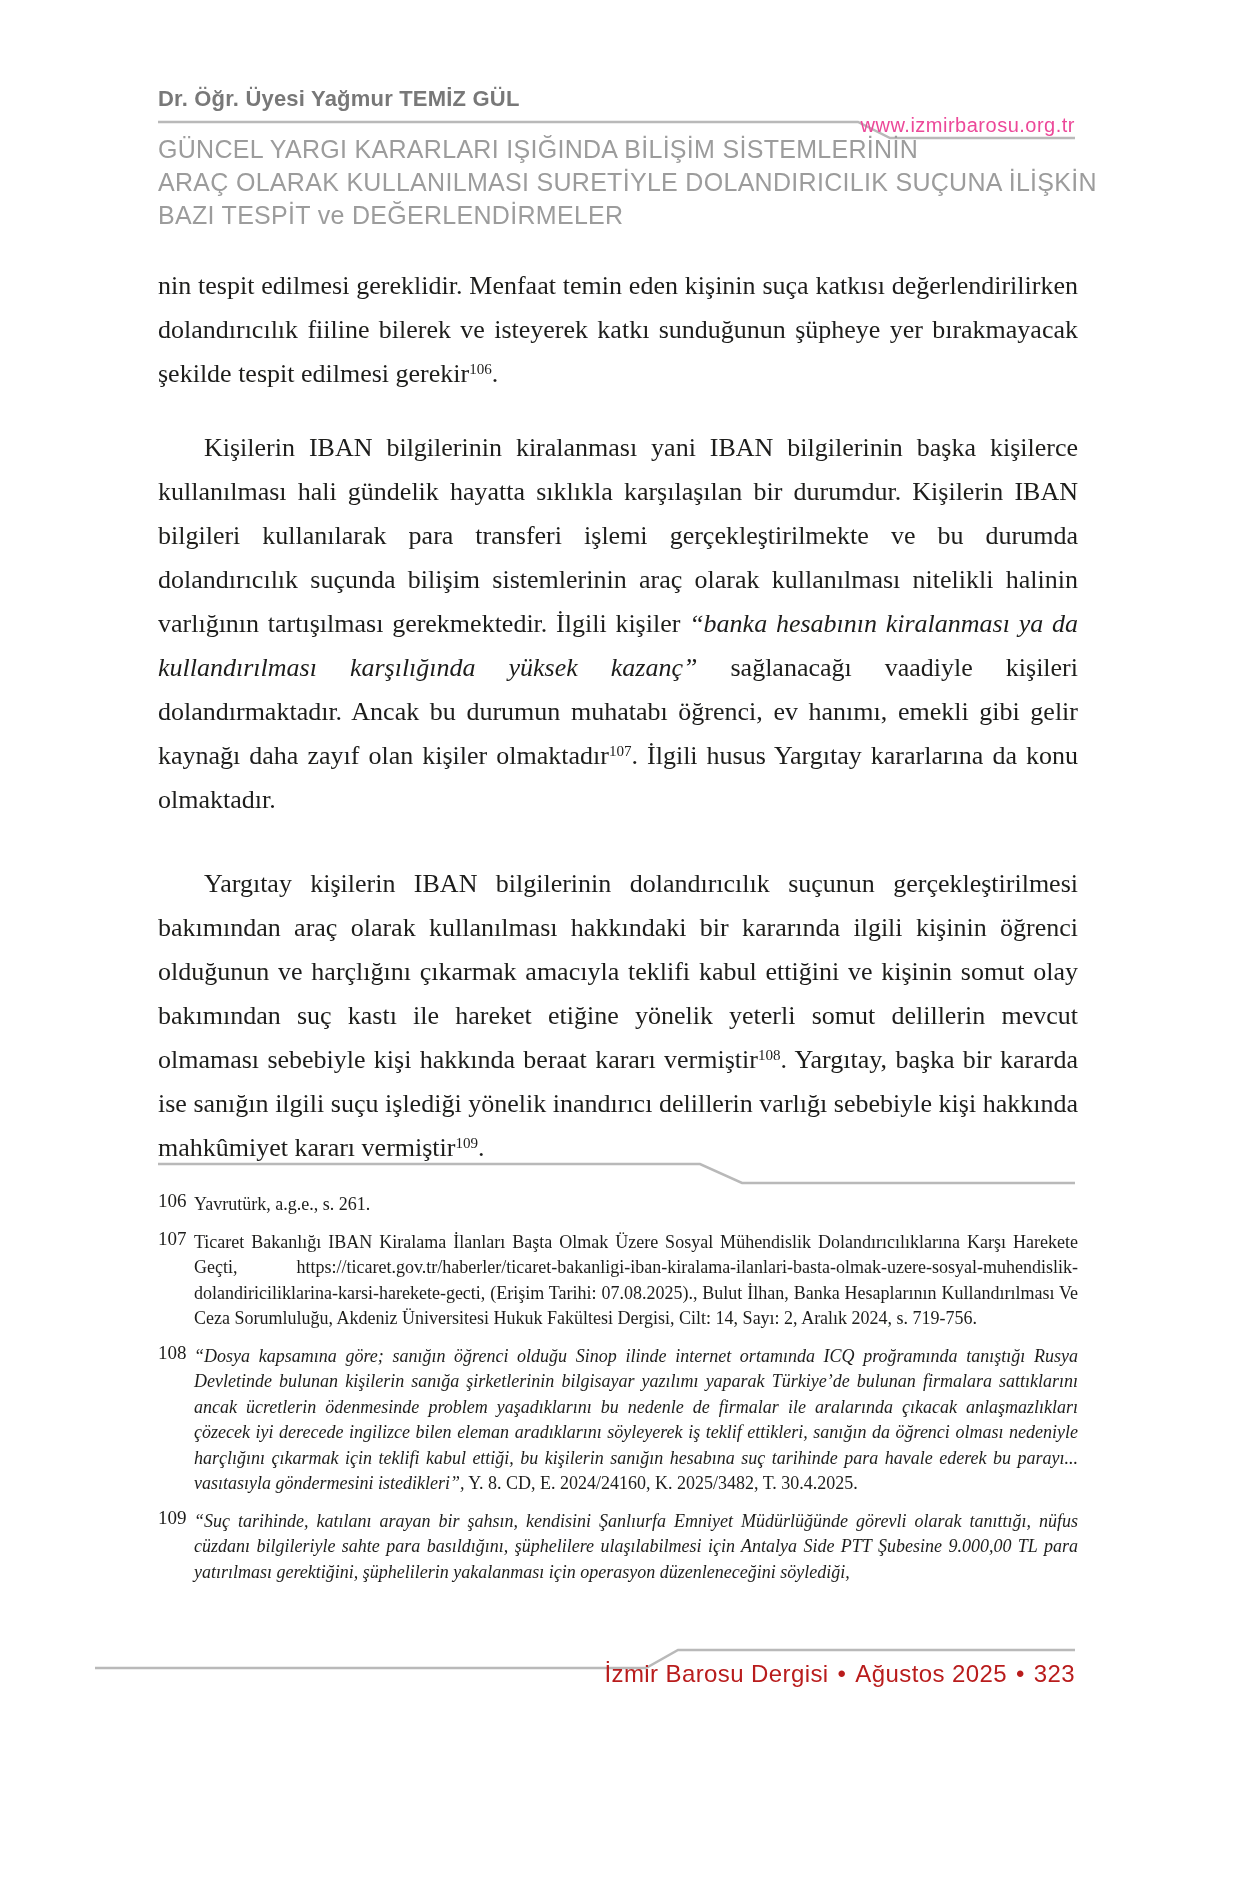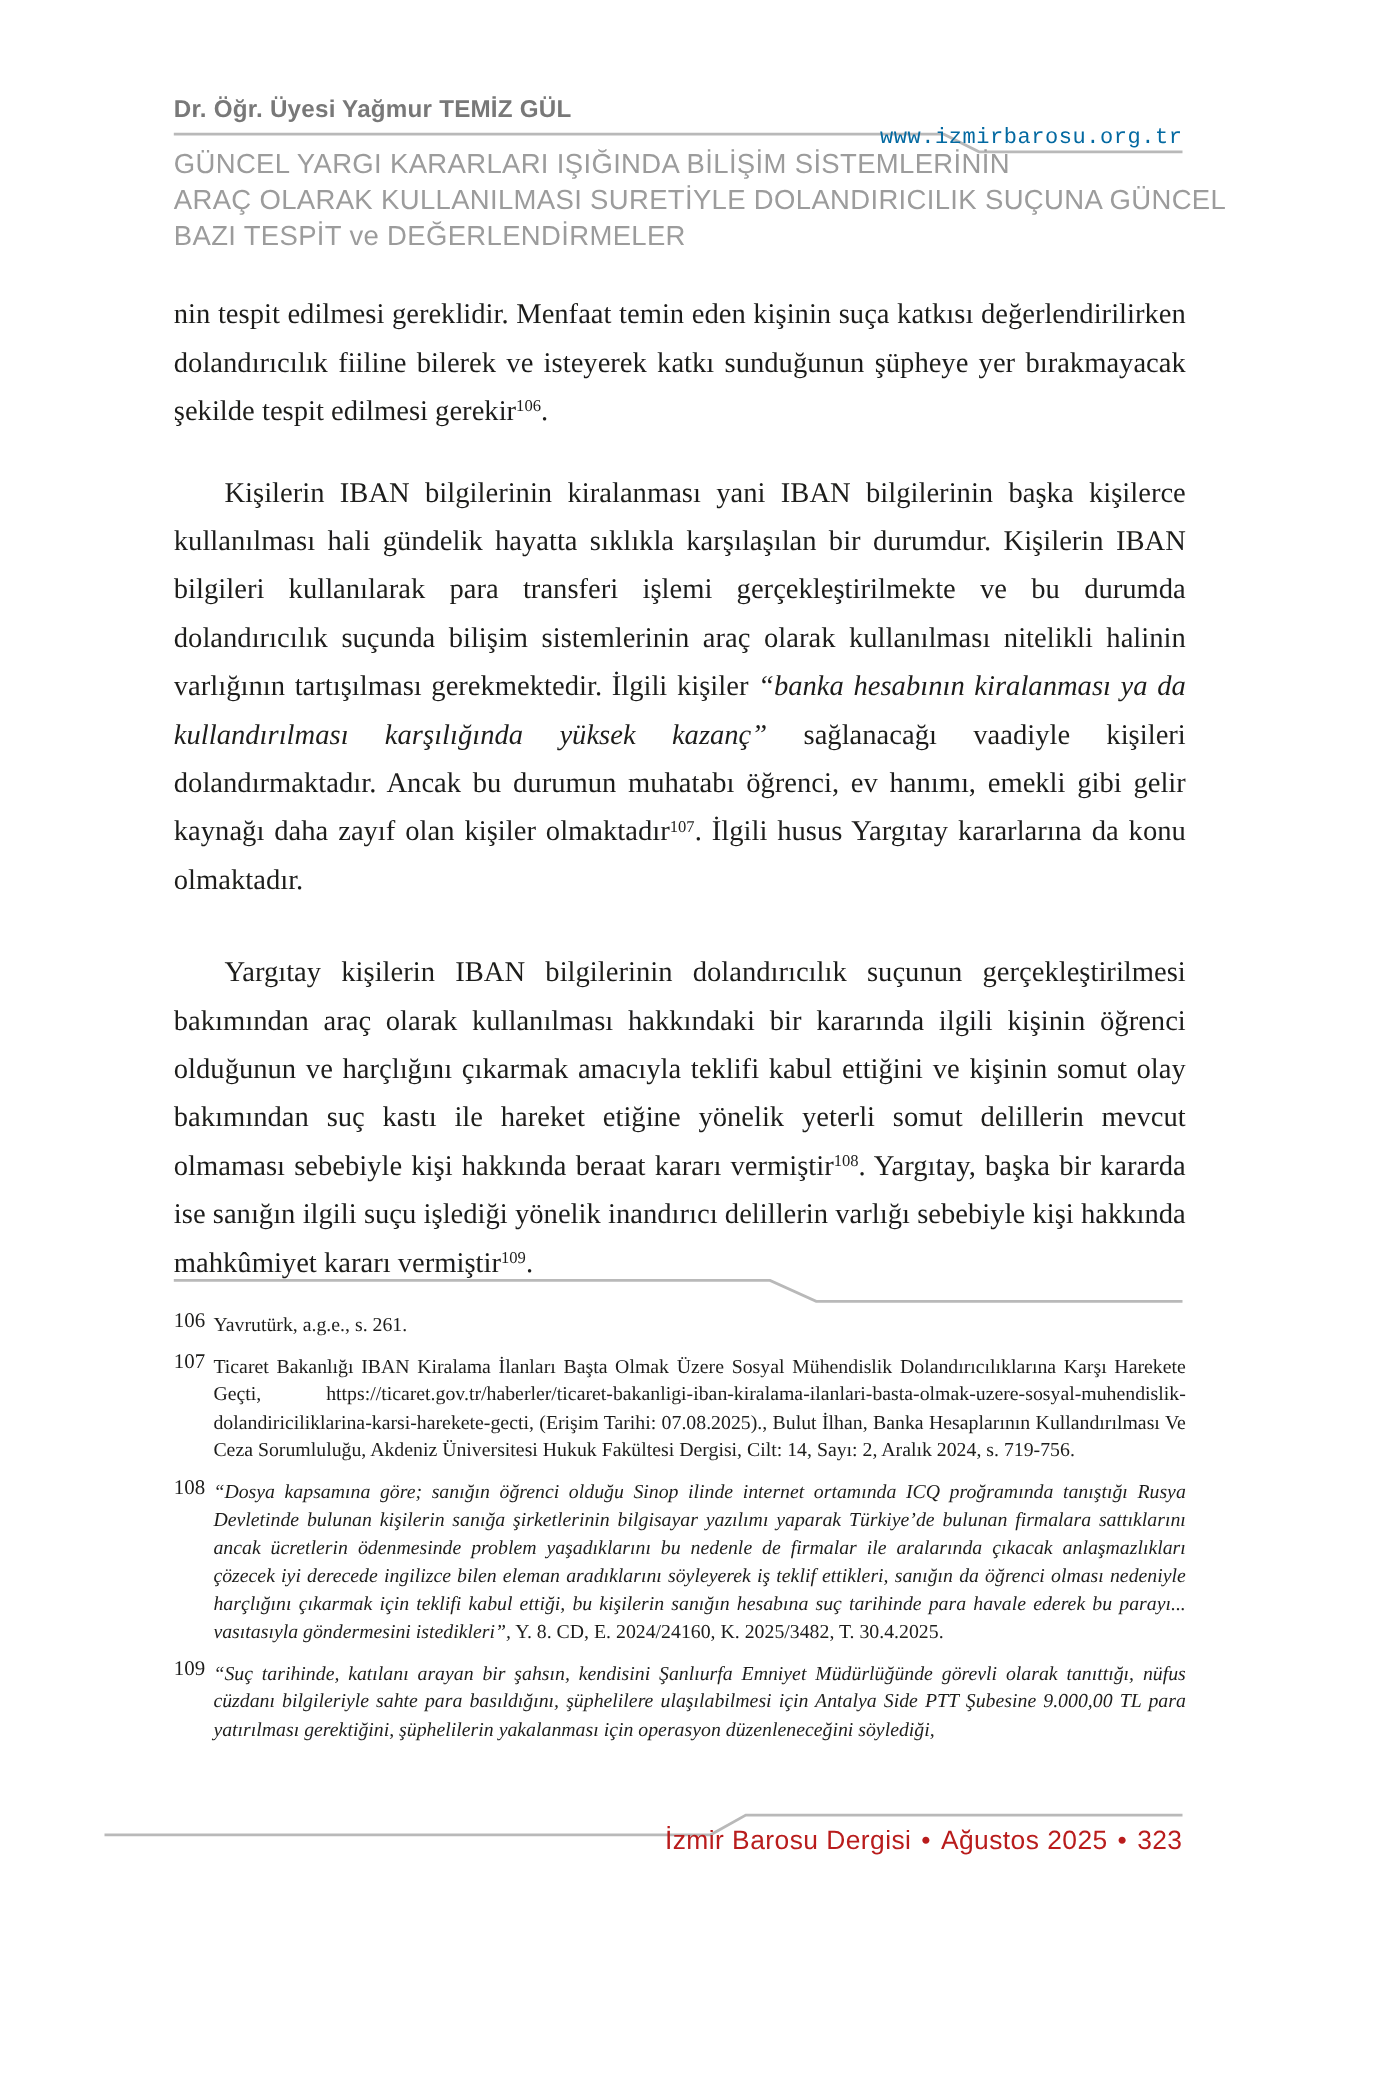--- a/index.html
+++ b/index.html
@@ -15,22 +15,22 @@
   
   .author{
     position:absolute;left:158px;top:86px;
     font-family:"Liberation Sans", sans-serif;
     font-weight:bold;font-size:22px;color:#787878;
     letter-spacing:0.2px;white-space:nowrap;
   }
   .rule-svg{position:absolute;left:0;}
   .site-url{
     position:absolute;top:114px;right:185px;
-    font-family:Liberation Mono, monospace;
-    font-size:20px;color:#0369a1;letter-spacing:0.5px;white-space:nowrap;
+    font-family:Liberation Sans, sans-serif;
+    font-size:20px;color:#ec4899;letter-spacing:0.5px;white-space:nowrap;
   }
   .doc-title{
     position:absolute;left:158px;top:133px;
     font-family:"Liberation Sans", sans-serif;
     font-size:25px;line-height:33px;color:#9c9c9c;
     letter-spacing:0.3px;white-space:nowrap;
   }
   
   .body-text{
     position:absolute;left:158px;top:264px;width:920px;height:905px;
@@ -69,21 +69,21 @@
   <div class="author">Dr. Öğr. Üyesi Yağmur TEMİZ GÜL</div>
 
   <svg class="rule-svg" style="top:118px;" width="1260" height="24" viewBox="0 0 1260 24" aria-hidden="true">
     <polyline points="158,4 858,4 890,20 1075,20" fill="none" stroke="#b9b9b9" stroke-width="2.5"></polyline>
   </svg>
 
   <div class="site-url">www.izmirbarosu.org.tr</div>
 
   <div class="doc-title">
     <div>GÜNCEL YARGI KARARLARI IŞIĞINDA BİLİŞİM SİSTEMLERİNİN</div>
-    <div>ARAÇ OLARAK KULLANILMASI SURETİYLE DOLANDIRICILIK SUÇUNA GÜNCEL</div>
+    <div>ARAÇ OLARAK KULLANILMASI SURETİYLE DOLANDIRICILIK SUÇUNA İLİŞKİN</div>
     <div>BAZI TESPİT ve DEĞERLENDİRMELER</div>
   </div>
 
   <main class="body-text" id="bodyParas">
       <p><span class="seg-n">nin tespit edilmesi gereklidir. Menfaat temin eden kişinin suça katkısı değerlendirilirken dolandırıcılık fiiline bilerek ve isteyerek katkı sunduğunun şüpheye yer bırakmayacak şekilde tespit edilmesi gerekir</span><span class="seg-sup">106</span><span class="seg-n">.</span></p>
       <p class="indent"><span class="seg-n">Kişilerin IBAN bilgilerinin kiralanması yani IBAN bilgilerinin başka kişilerce kullanılması hali gündelik hayatta sıklıkla karşılaşılan bir durumdur. Kişilerin IBAN bilgileri kullanılarak para transferi işlemi gerçekleştirilmekte ve bu durumda dolandırıcılık suçunda bilişim sistemlerinin araç olarak kullanılması nitelikli halinin varlığının tartışılması gerekmektedir. İlgili kişiler </span><span class="seg-i">“banka hesabının kiralanması ya da kullandırılması karşılığında yüksek kazanç”</span><span class="seg-n"> sağlanacağı vaadiyle kişileri dolandırmaktadır. Ancak bu durumun muhatabı öğrenci, ev hanımı, emekli gibi gelir kaynağı daha zayıf olan kişiler olmaktadır</span><span class="seg-sup">107</span><span class="seg-n">. İlgili husus Yargıtay kararlarına da konu olmaktadır.</span></p>
       <p class="indent"><span class="seg-n">Yargıtay kişilerin IBAN bilgilerinin dolandırıcılık suçunun gerçekleştirilmesi bakımından araç olarak kullanılması hakkındaki bir kararında ilgili kişinin öğrenci olduğunun ve harçlığını çıkarmak amacıyla teklifi kabul ettiğini ve kişinin somut olay bakımından suç kastı ile hareket etiğine yönelik yeterli somut delillerin mevcut olmaması sebebiyle kişi hakkında beraat kararı vermiştir</span><span class="seg-sup">108</span><span class="seg-n">. Yargıtay, başka bir kararda ise sanığın ilgili suçu işlediği yönelik inandırıcı delillerin varlığı sebebiyle kişi hakkında mahkûmiyet kararı vermiştir</span><span class="seg-sup">109</span><span class="seg-n">.</span></p>
     </main>
 
   <svg class="rule-svg" style="top:1160px;" width="1260" height="28" viewBox="0 0 1260 28" aria-hidden="true">

